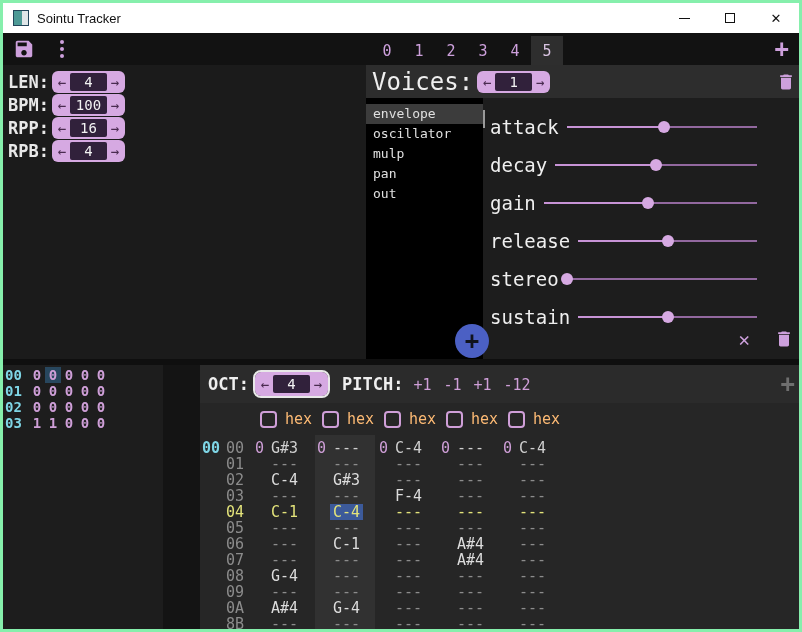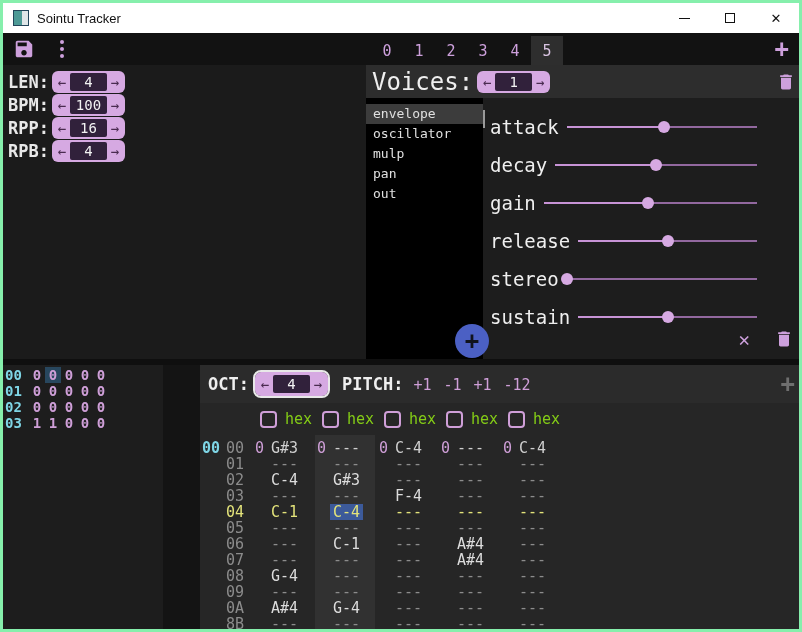--- a/index.html
+++ b/index.html
@@ -75,21 +75,21 @@
   .oct-row { position:absolute; left:0; top:0; width:100%; height:38px; background:#2b2b2b; display:flex; align-items:center; padding:0 10px 0 8px; }
   .oct-label { color:#efefef; font-size:17px; font-weight:bold; margin-right:6px; }
   .oct-row .stepper { height:24px; }
   .pitch-label { color:#efefef; font-size:17px; font-weight:bold; margin-left:14px; margin-right:10px; }
   .pitch-btn { color:#cf9fd8; font-size:15px; margin-right:12px; }
   .grid-add { margin-left:auto; color:#6f6f6f; font-size:24px; font-weight:bold; }
 
   .hex-row { position:absolute; left:0; top:38px; width:100%; height:32px; display:flex; align-items:center; padding-left:60px; }
   .hex-item { display:flex; align-items:center; width:62px; }
   .hex-checkbox { width:17px; height:17px; border:2px solid #cf9fd8; border-radius:4px; margin-right:8px; }
-  .hex-label { color:#84cc16; font-size:15px; }
+  .hex-label { color:#fdba74; font-size:15px; }
 
   .grid { position:absolute; left:0; top:70px; width:100%; height:200px; padding-top:5px; }
   .col-highlight { position:absolute; left:115px; top:0; width:60px; height:200px; background:#313131; }
   .trk-row { position:relative; display:flex; height:16px; line-height:16px; font-size:15px; }
   .trk-order { width:26px; color:#7fd6e6; font-weight:bold; padding-left:2px; }
   .trk-num { width:27px; color:#8c8c8c; }
   .trk-num.current { color:#e3e37a; }
   .trk-cell { width:62px; display:flex; }
   .trk-pnum { width:16px; padding-left:2px; color:#cf9fd8; }
   .trk-note { margin-left:2px; color:#8c8c8c; }

